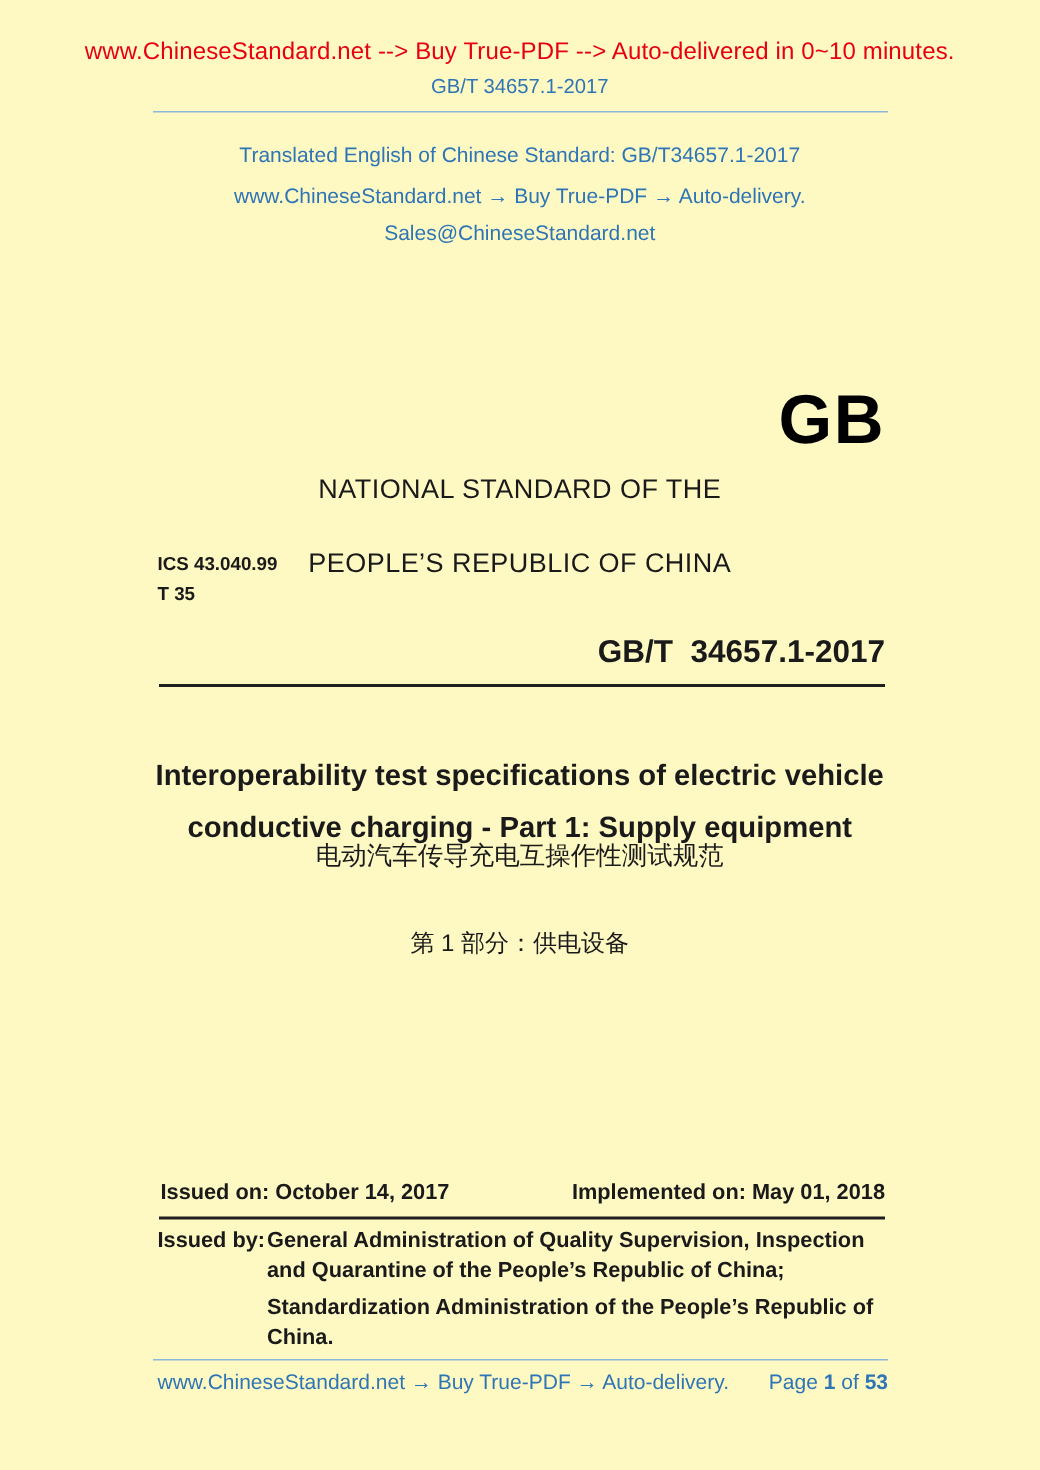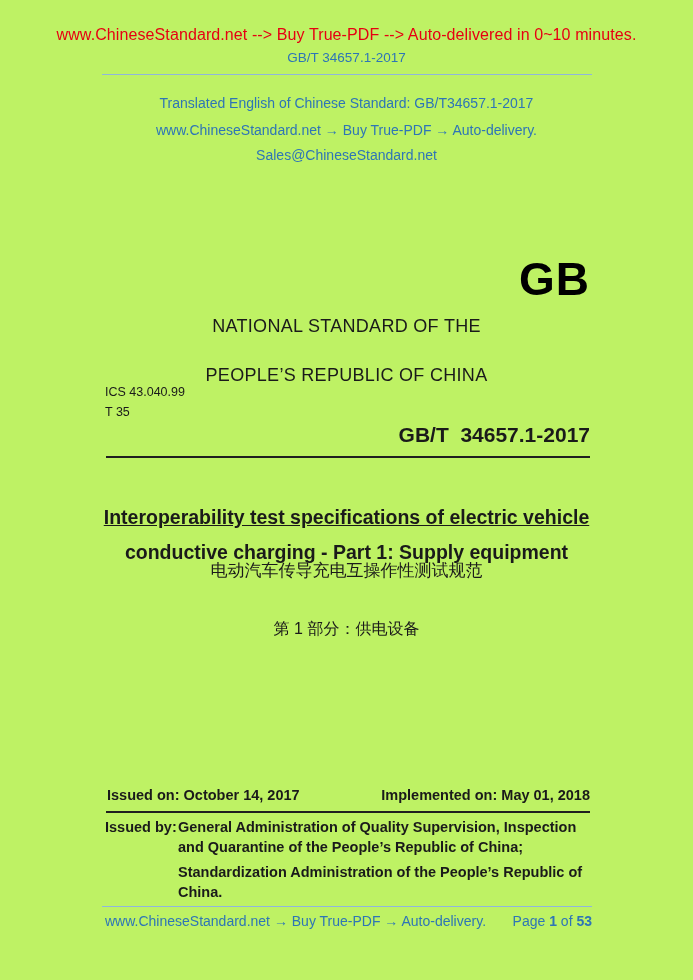--- a/index.html
+++ b/index.html
@@ -1,19 +1,19 @@
 <!DOCTYPE html>
 <html><head>
 <meta charset="utf-8">
 <style>
   html,body{margin:0;padding:0;background:#ffffff;}
   .page{
     position:relative;
     width:693px;height:980px;
-    background:#bef264;
+    background:#fef9c3;
     font-family:"Liberation Sans","DejaVu Sans",sans-serif;
     color:#1a1a1a;
     overflow:hidden;
   }
   .abs{position:absolute;}
   .center{left:0;width:693px;text-align:center;}
   .red{color:#e60012;}
   .blue{color:#2e75b6;}
   .banner-red{top:26px;font-size:16px;letter-spacing:0.1px;}
   .banner-code{top:50px;font-size:13.5px;}
@@ -25,24 +25,24 @@
   .rule-dates{top:811px;}
   .mid-blue{font-size:14px;}
   .translated{top:95px;}
   .buyline{top:122px;}
   .salesline{top:147px;}
   a.bluelink{color:#2e75b6;cursor:pointer;}
   .gb-logo{top:252px;right:103px;font-size:46px;font-weight:bold;color:#000;letter-spacing:1px;}
   .nat{font-size:18px;letter-spacing:0.3px;}
   .nat1{top:316px;}
   .nat2{top:353px;margin-top:12px;}
-  .ics{top:382px;left:105px;font-size:12.5px;line-height:20px;}
+  .ics{top:366px;left:105px;font-size:12.5px;line-height:20px;font-weight:bold;}
   .std-code{top:423px;right:103px;font-size:21px;font-weight:bold;white-space:pre;}
   .title-en{font-size:19.5px;font-weight:bold;}
-  .title-en1{top:506px;text-decoration:underline;}
+  .title-en1{top:506px;}
   .title-en2{top:541px;}
   .title-cn1{top:559px;font-size:17px;}
   .title-cn2{top:619px;font-size:16px;}
   .dates-row{top:787px;left:107px;width:483px;display:flex;justify-content:space-between;font-size:14.5px;font-weight:bold;text-align:right;}
   .issued-by{top:817px;left:105px;width:490px;display:flex;font-size:14.5px;font-weight:bold;line-height:20px;}
   .issued-by .lbl{flex:0 0 73px;}
   .issued-by .agencies p{margin:0;}
   .issued-by .agencies p + p{margin-top:5px;}
   .footer-row{top:913px;left:105px;width:487px;display:flex;justify-content:space-between;align-items:baseline;font-size:14px;}
   .pageinfo b{font-weight:bold;}

